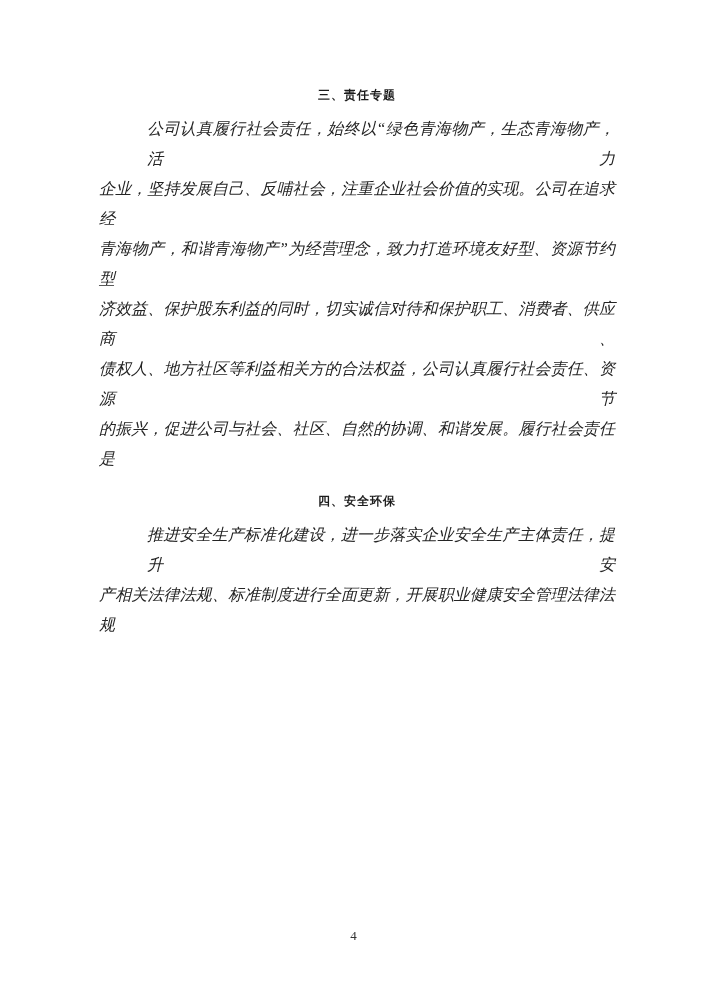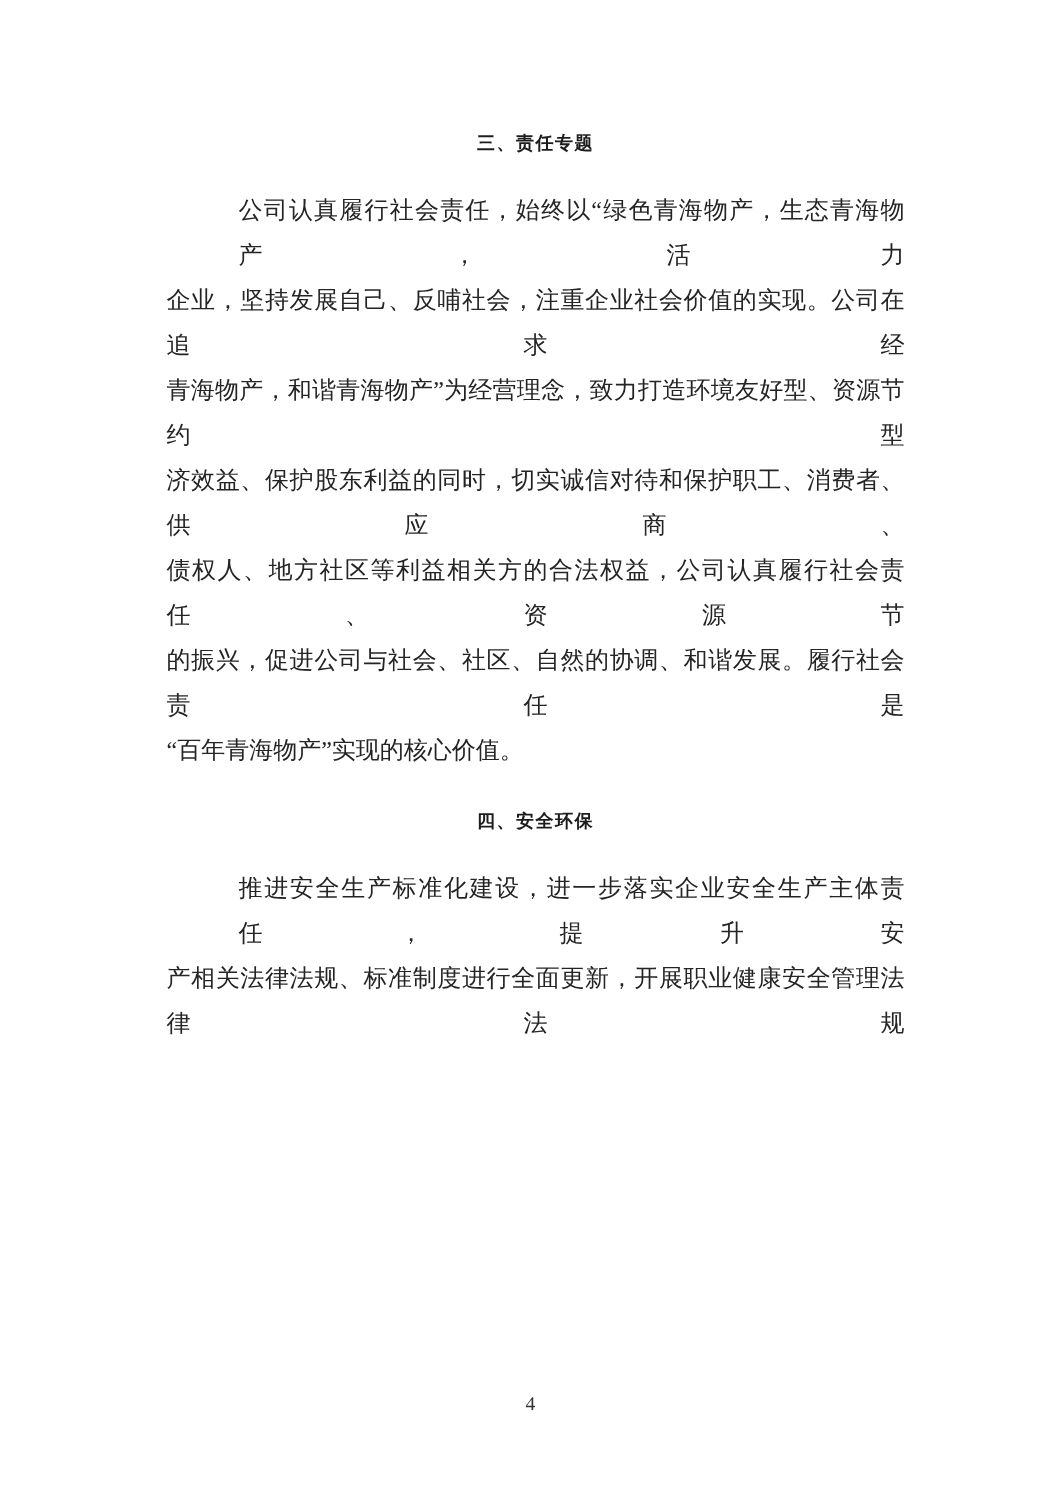--- a/index.html
+++ b/index.html
@@ -22,21 +22,22 @@
     font-family: "Liberation Sans", "DejaVu Sans", sans-serif;
     font-weight: 700;
     font-size: 12px;
     line-height: 30px;
     text-align: center;
     margin: 12px 0 2px 0;
     letter-spacing: 1px;
     color: #1c1c1c;
   }
   .doc-paragraph {
-    margin: 16px;
+    margin: 4px;
+    font-style: italic;
   }
   .doc-paragraph + .doc-paragraph {
     margin-top: 14px;
   }
   .line {
     font-size: 16px;
     line-height: 30px;
     text-align: justify;
     text-align-last: justify;
     white-space: normal;
@@ -65,21 +66,20 @@
 
   <div class="doc-heading">三、责任专题</div>
 
   <div class="doc-paragraph">
     <div class="line first">公司认真履行社会责任，始终以“绿色青海物产，生态青海物产，活力</div>
     <div class="line">企业，坚持发展自己、反哺社会，注重企业社会价值的实现。公司在追求经</div>
     <div class="line">青海物产，和谐青海物产”为经营理念，致力打造环境友好型、资源节约型</div>
     <div class="line">济效益、保护股东利益的同时，切实诚信对待和保护职工、消费者、供应商、</div>
     <div class="line">债权人、地方社区等利益相关方的合法权益，公司认真履行社会责任、资源节</div>
     <div class="line">的振兴，促进公司与社会、社区、自然的协调、和谐发展。履行社会责任是</div>
-    <div class="line last">“百年青海物产”实现的核心价值。</div>
   </div>
 
   <div class="doc-heading">四、安全环保</div>
 
 
   <div class="doc-paragraph">
     <div class="line first">推进安全生产标准化建设，进一步落实企业安全生产主体责任，提升安</div>
     <div class="line">产相关法律法规、标准制度进行全面更新，开展职业健康安全管理法律法规</div>
 
   </div>

